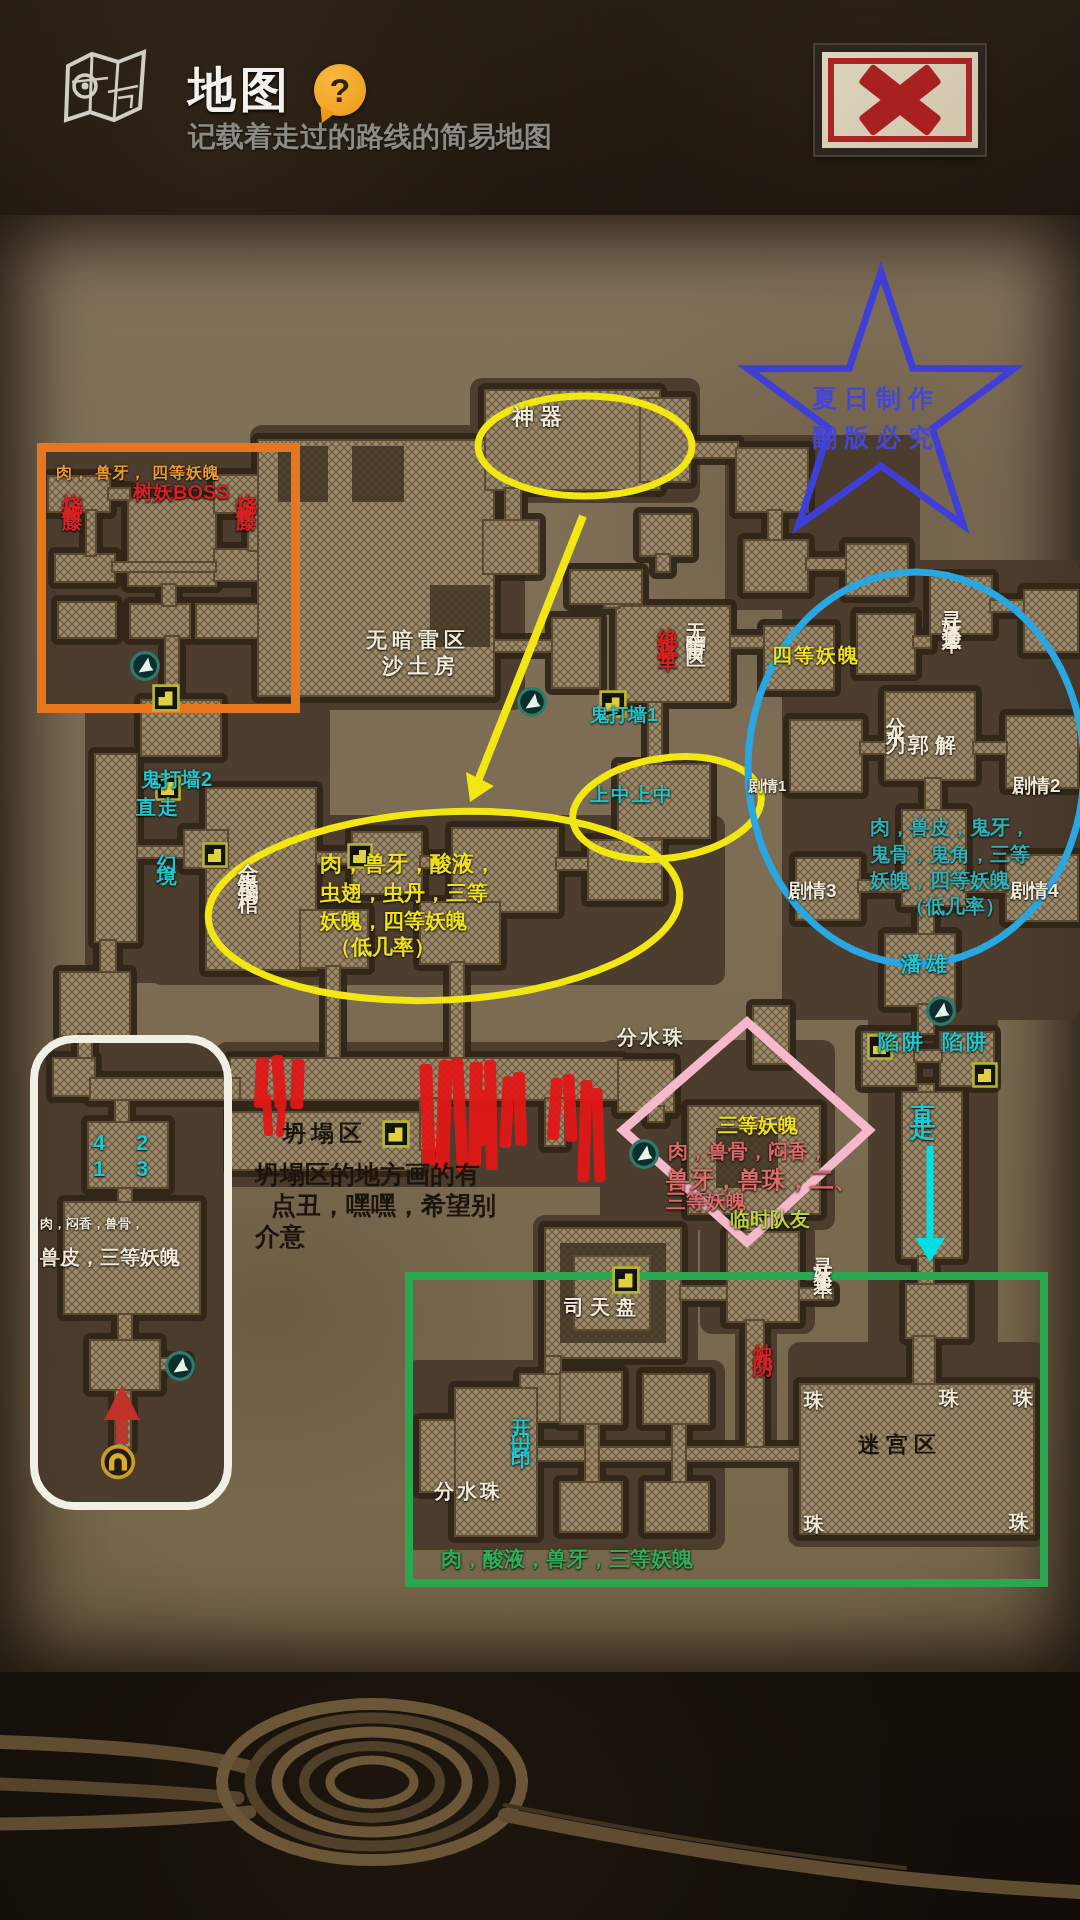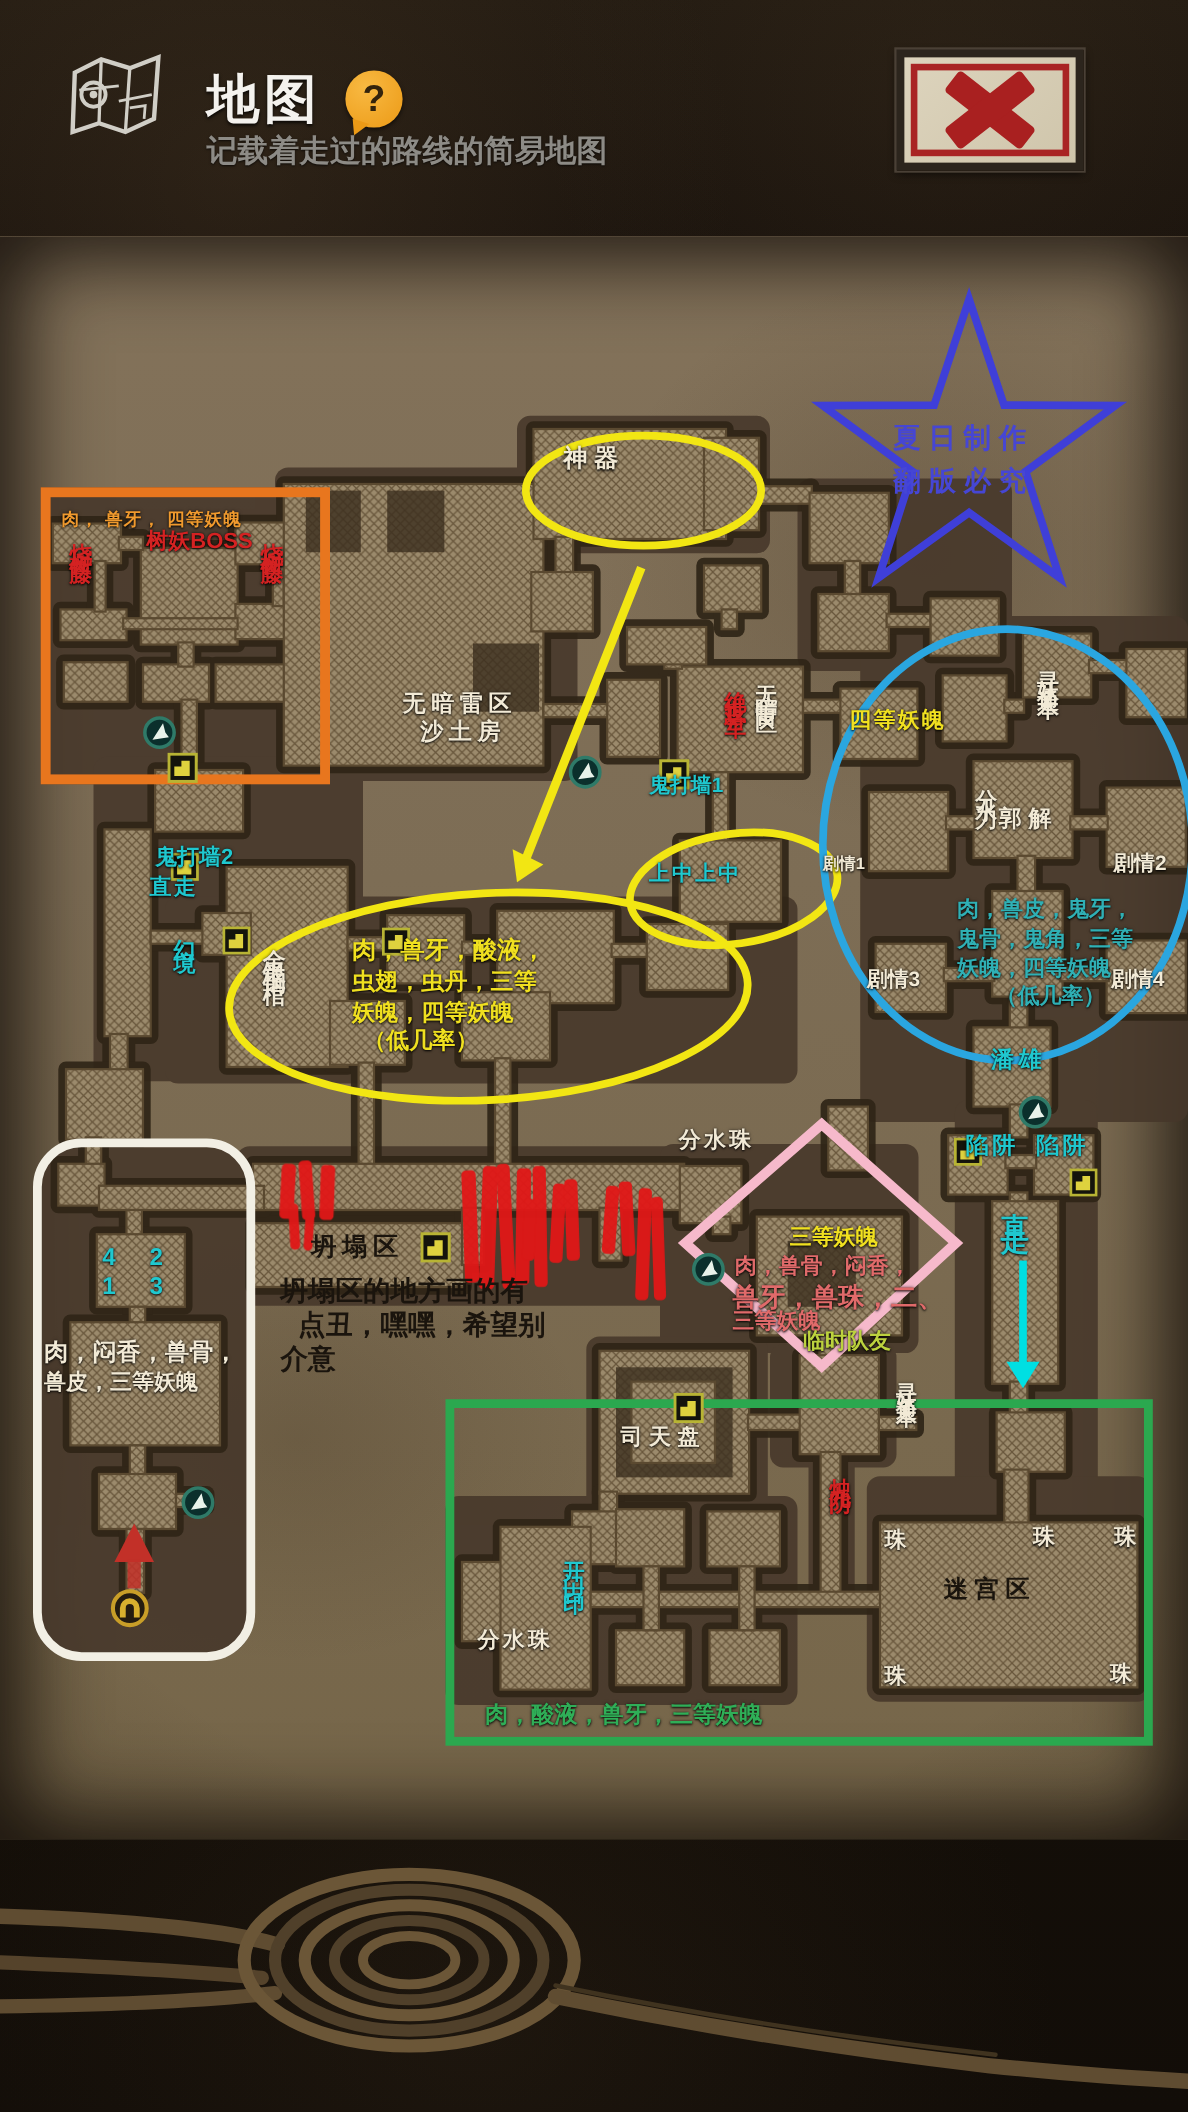--- a/index.html
+++ b/index.html
@@ -433,21 +433,21 @@
 
   <div class="lbl c-black" style="left:283px;top:1120px;font-size:23px;letter-spacing:5px;">坍塌区</div>
   <div class="lbl c-black" style="left:255px;top:1160px;font-size:25px;">坍塌区的地方画的有</div>
   <div class="lbl c-black" style="left:271px;top:1191px;font-size:25px;">点丑，嘿嘿，希望别</div>
   <div class="lbl c-black" style="left:255px;top:1222px;font-size:25px;">介意</div>
 
   <div class="lbl c-cyan" style="left:93px;top:1130px;font-size:22px;">4</div>
   <div class="lbl c-cyan" style="left:136px;top:1130px;font-size:22px;">2</div>
   <div class="lbl c-cyan" style="left:93px;top:1156px;font-size:22px;">1</div>
   <div class="lbl c-cyan" style="left:136px;top:1156px;font-size:22px;">3</div>
-  <div class="lbl c-white" style="left:40px;top:1216px;font-size:22px;">肉，闷香，兽骨，</div>
+  <div class="lbl c-white" style="left:40px;top:1216px;font-size:13px;">肉，闷香，兽骨，</div>
   <div class="lbl c-white" style="left:40px;top:1246px;font-size:20px;">兽皮，三等妖魄</div>
 
   <div class="lbl c-blue" style="left:812px;top:384px;font-size:25px;letter-spacing:7px;">夏日制作</div>
   <div class="lbl c-blue" style="left:812px;top:423px;font-size:25px;letter-spacing:7px;">翻版必究</div>
 
   <div class="mapicon">
     <svg width="96" height="96" viewBox="0 0 96 96" fill="none" stroke="#e8e6e0" stroke-width="4" opacity="0.88">
       <path d="M10 24 L34 12 L60 20 L86 10 L82 66 L56 78 L32 70 L8 78 Z"></path>
       <path d="M34 12 L32 70 M60 20 L56 78" stroke-width="3"></path>
       <path d="M14 40 L50 36 M50 50 L80 44" stroke-width="2.5"></path>

